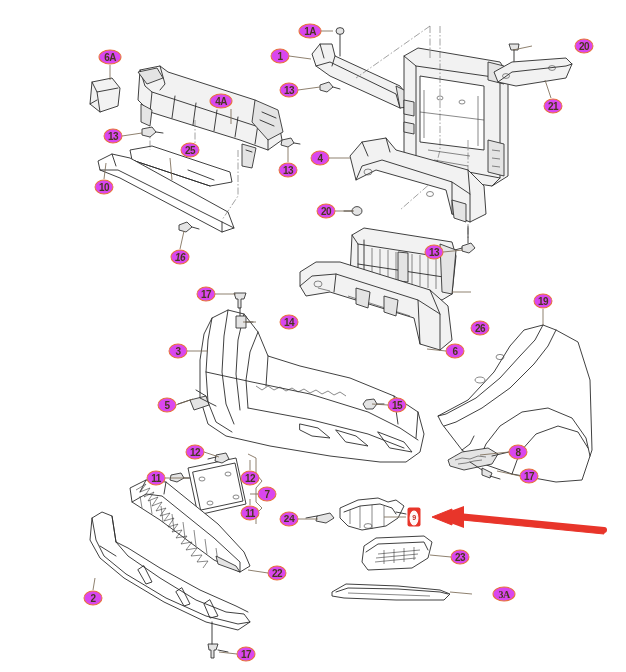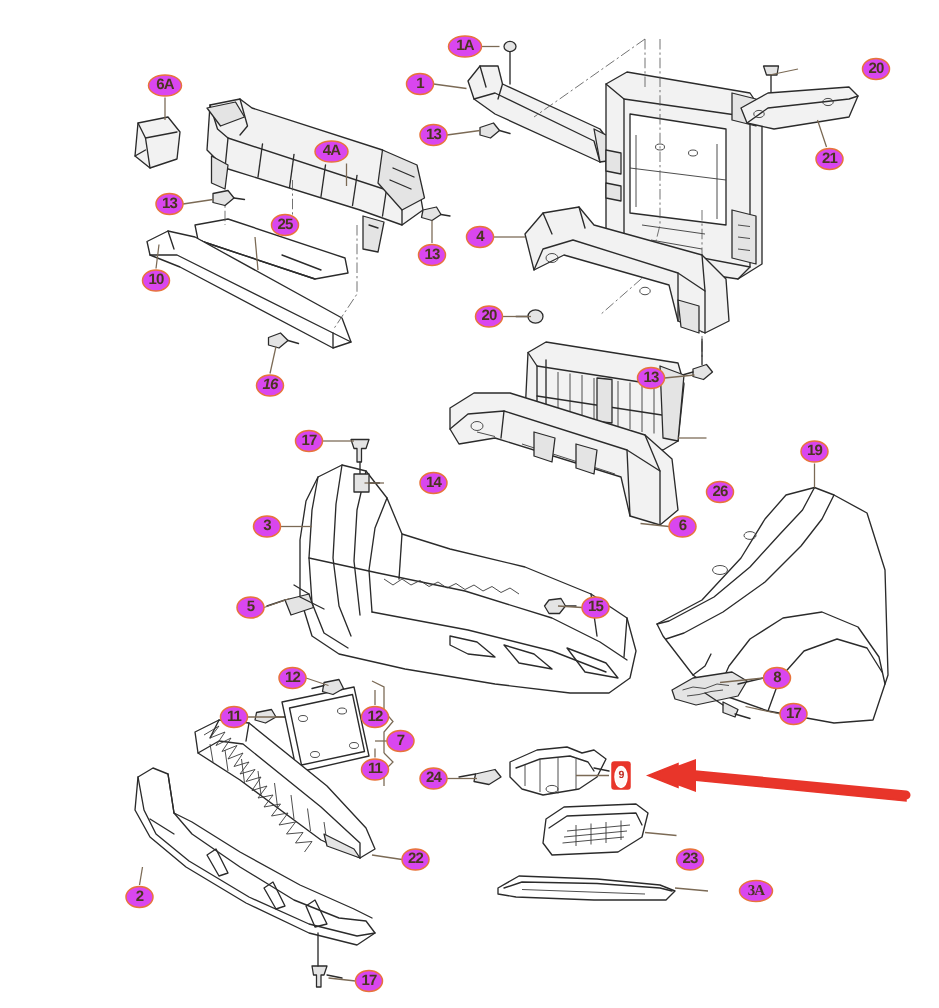--- a/index.html
+++ b/index.html
@@ -420,24 +420,24 @@
       <div class="callout" style="left: 167px; top: 405px;">5</div>
       <div class="callout" style="left: 397px; top: 405px;">15</div>
       <div class="callout" style="left: 543px; top: 301px;">19</div>
       <div class="callout" style="left: 518px; top: 452px;">8</div>
       <div class="callout" style="left: 529px; top: 476px;">17</div>
       <div class="callout" style="left: 195px; top: 452px;">12</div>
       <div class="callout" style="left: 156px; top: 478px;">11</div>
       <div class="callout" style="left: 250px; top: 478px;">12</div>
       <div class="callout" style="left: 267px; top: 494px;">7</div>
       <div class="callout" style="left: 250px; top: 513px;">11</div>
-      <div class="callout" style="left: 289px; top: 519px;">24</div>
+      <div class="callout" style="left: 289px; top: 519px; font-family: Liberation Mono, monospace;">24</div>
       <div class="callout" style="left: 277px; top: 573px;">22</div>
       <div class="callout" style="left: 93px; top: 598px;">2</div>
       <div class="callout" style="left: 246px; top: 654px;">17</div>
-      <div class="callout" style="left: 460px; top: 557px; margin-top: 16px;">23</div>
+      <div class="callout" style="left: 460px; top: 557px;">23</div>
       <div class="callout wide" style="left: 504px; top: 594px; font-family: Liberation Serif, serif;">3A</div>
       <div class="callout hl" style="left: 414px; top: 517px;">
         <span class="inner">9</span>
       </div>
     </div>
 
 </div>
 
 </body></html>

